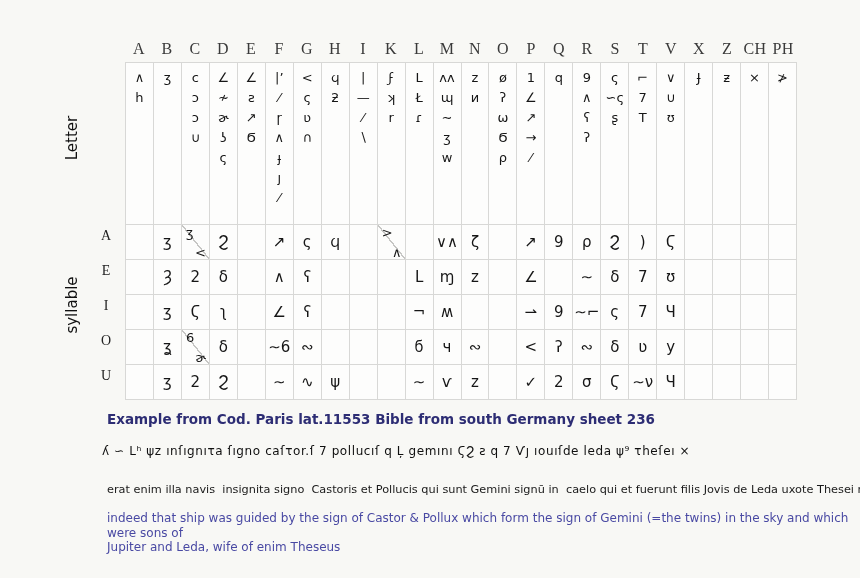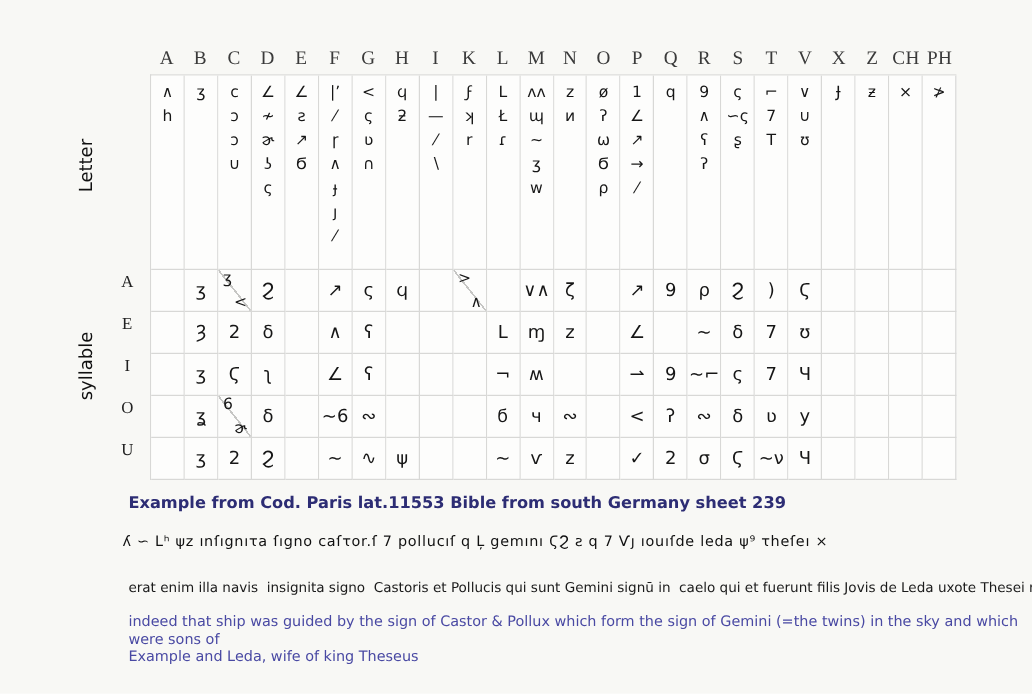--- a/index.html
+++ b/index.html
@@ -494,21 +494,21 @@
         <div class="scell">
           <span class="glyph">Ч</span>
         </div>
         <div class="scell"></div>
         <div class="scell"></div>
         <div class="scell"></div>
         <div class="scell"></div>
       </div>
   </div>
 
-  <div class="ex-title">Example from Cod. Paris lat.11553 Bible from south Germany sheet 239</div>
+  <div class="ex-title">Example from Cod. Paris lat.11553 Bible from south Germany sheet 236</div>
   <div class="ex-script">ʎ ∽ Lʰ ψz ınſıgnıτa ſıgno caſτor.ſ 7 pollucıſ q Ļ gemını ϚϨ ƨ q 7 Ѵȷ ıouıſde leda ψ⁹ τheſeı ×</div>
   <div class="ex-latin">erat enim illa navis  insignita signo  Castoris et Pollucis qui sunt Gemini signū in  caelo qui et fuerunt filis Jovis de Leda uxote Thesei regis</div>
   <div class="ex-trans">
     <div>indeed that ship was guided by the sign of Castor &amp; Pollux which form the sign of Gemini (=the twins) in the sky and which were sons of</div>
-    <div>Example and Leda, wife of king Theseus</div>
+    <div>Jupiter and Leda, wife of enim Theseus</div>
   </div>
 
 </div>
 
 </body></html>

